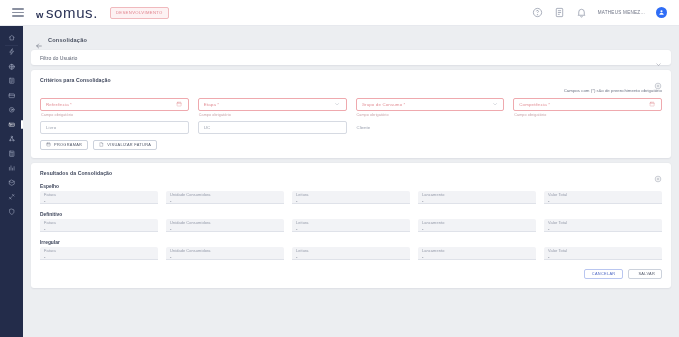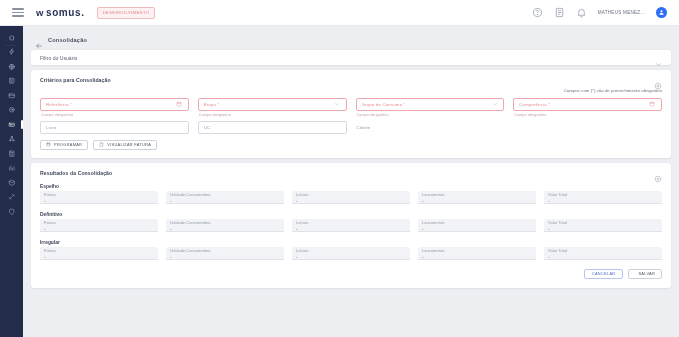--- a/index.html
+++ b/index.html
@@ -14,21 +14,21 @@
   
   .topbar {
     height: 26px; background: #ffffff; display: flex; align-items: center;
     padding: 0 8px; flex: 0 0 26px; position: relative; z-index: 40;
     border-bottom: 1px solid #e7e9ee;
   }
   .hamburger { width: 12px; display: flex; flex-direction: column; gap: 2px; margin-left: 4px; cursor: pointer; }
   .hamburger i { display: block; height: 1.4px; background: #8a90a0; border-radius: 1px; }
   .brand { margin-left: 12px; display: flex; align-items: baseline; gap: 3px; }
   .brand-mark { font-size: 9.5px; font-weight: 700; color: #2b3356; letter-spacing: -0.4px; }
-  .brand-name { font-size: 10px; font-weight: 700; color: #2b3356; letter-spacing: 0.6px; }
+  .brand-name { font-size: 15px; font-weight: 400; color: #2b3356; letter-spacing: 0.6px; }
   .env-badge {
     margin-left: 12px; border: 1px solid #f0b9bd; color: #e0838d; background: #fdf2f3;
     font-size: 4.2px; letter-spacing: 0.35px; padding: 2.5px 5px; border-radius: 2px;
     text-transform: uppercase; white-space: nowrap;
   }
   .top-right { margin-left: auto; display: flex; align-items: center; gap: 11px; padding-right: 4px; }
   .ticon { width: 11px; height: 11px; color: #9aa0b0; cursor: pointer; display: block; }
   .ticon svg { width: 11px; height: 11px; display: block; }
   .username { font-size: 4.6px; color: #6d7384; letter-spacing: 0.25px; white-space: nowrap; }
   .avatar {

